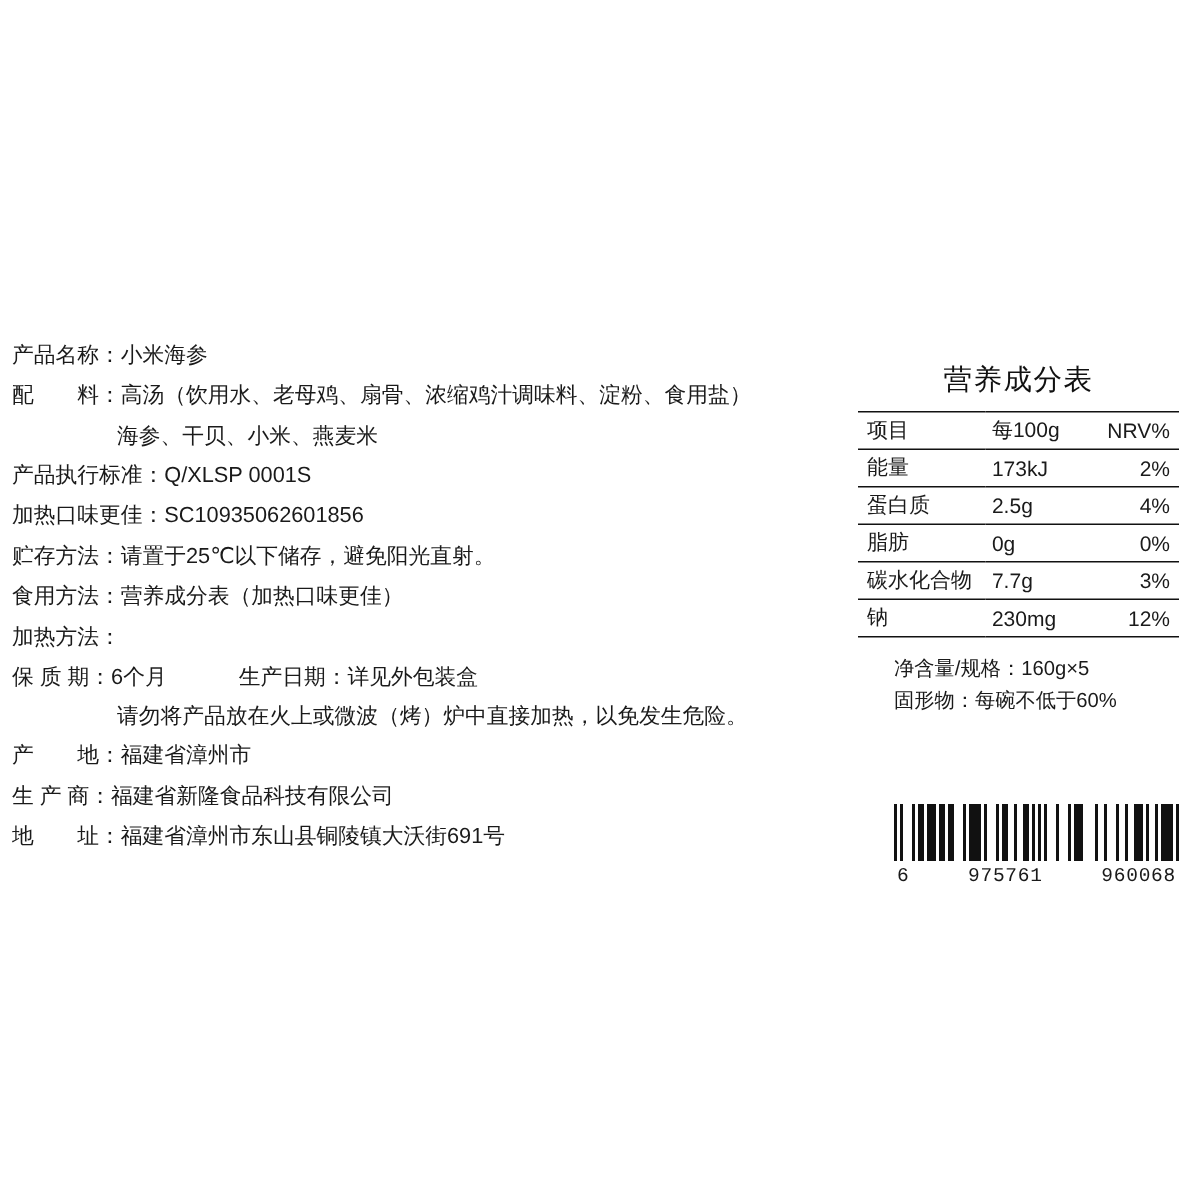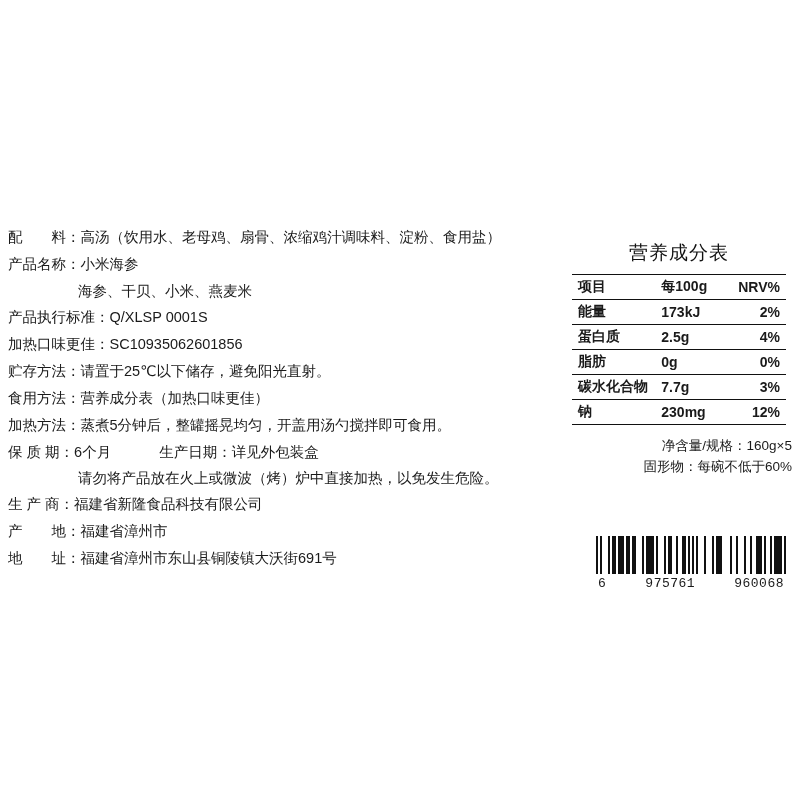--- a/index.html
+++ b/index.html
@@ -68,21 +68,21 @@
   }
   table.nutri {
     width: 214px;
     margin: 0 auto;
     border-collapse: collapse;
     font-size: 14px;
   }
   table.nutri th, table.nutri td {
     padding: 3px 4px;
     border: 0;
-    font-weight: bold;
+    font-weight: normal;
   }
   table.nutri thead th {
     border-top: 1.4px solid #111;
     border-bottom: 1.4px solid #111;
   }
   table.nutri tbody td {
     border-bottom: 0.8px solid #111;
   }
   table.nutri tbody tr:last-child td {
     border-bottom: 1.4px solid #111;
@@ -90,21 +90,21 @@
   .c-item { text-align: left; width: 40%; padding-left: 6px !important;}
   .c-val  { text-align: left; width: 36%; padding-right: 10px !important; margin-top: 12px;}
   .c-nrv  { text-align: right; width: 24%; padding-right: 6px !important;}
 
   .net-info {
     margin-top: 10px;
     font-size: 13.5px;
     line-height: 21px;
     padding-left: 30px;
   }
-  .net-info .ni-row { display: flex; justify-content: flex-end; }
+  .net-info .ni-row { display: flex; }
   .net-info .ni-label { white-space: pre; }
 
   
   .barcode-wrap {
     position: absolute;
     left: 596px;
     top: 536px;
     width: 190px;
   }
   .bars {
@@ -129,28 +129,28 @@
   }
 </style>
 </head>
 <body>
 
 <div class="page">
 
   <div class="info-block">
 
     <div class="row">
+      <span class="label">产品名称：</span>
+      <span class="value">小米海参</span>
+    </div>
+
+    <div class="row">
       <span class="label">配　　料：</span>
       <span class="value">高汤（饮用水、老母鸡、扇骨、浓缩鸡汁调味料、淀粉、食用盐）</span>
     </div>
-
-    <div class="row">
-      <span class="label">产品名称：</span>
-      <span class="value">小米海参</span>
-    </div>
     <div class="cont-line">海参、干贝、小米、燕麦米</div>
 
     <div class="row">
       <span class="label">产品执行标准：</span>
       <span class="value">Q/XLSP 0001S</span>
     </div>
 
     <div class="row">
       <span class="label">加热口味更佳：</span>
       <span class="value">SC10935062601856</span>
@@ -161,40 +161,39 @@
       <span class="value">请置于25℃以下储存，避免阳光直射。</span>
     </div>
 
     <div class="row">
       <span class="label">食用方法：</span>
       <span class="value">营养成分表（加热口味更佳）</span>
     </div>
 
     <div class="row">
       <span class="label">加热方法：</span>
-      <span class="value">蒸煮5分钟后，整罐摇晃均匀，开盖用汤勺搅拌即可食用。</span>
     </div>
 
     <div class="row-inline">
       <span class="label">保 质 期：</span>
       <span class="value">6个月</span>
       <span class="label seg2">生产日期：</span>
       <span class="value">详见外包装盒</span>
     </div>
 
     <div class="cont-line">请勿将产品放在火上或微波（烤）炉中直接加热，以免发生危险。</div>
 
     <div class="row">
+      <span class="label">产　　地：</span>
+      <span class="value">福建省漳州市</span>
+    </div>
+
+    <div class="row">
       <span class="label">生 产 商：</span>
       <span class="value">福建省新隆食品科技有限公司</span>
-    </div>
-
-    <div class="row">
-      <span class="label">产　　地：</span>
-      <span class="value">福建省漳州市</span>
     </div>
 
     <div class="row">
       <span class="label">地　　址：</span>
       <span class="value">福建省漳州市东山县铜陵镇大沃街691号</span>
     </div>
 
   </div>
 
   <div class="nutrition">

